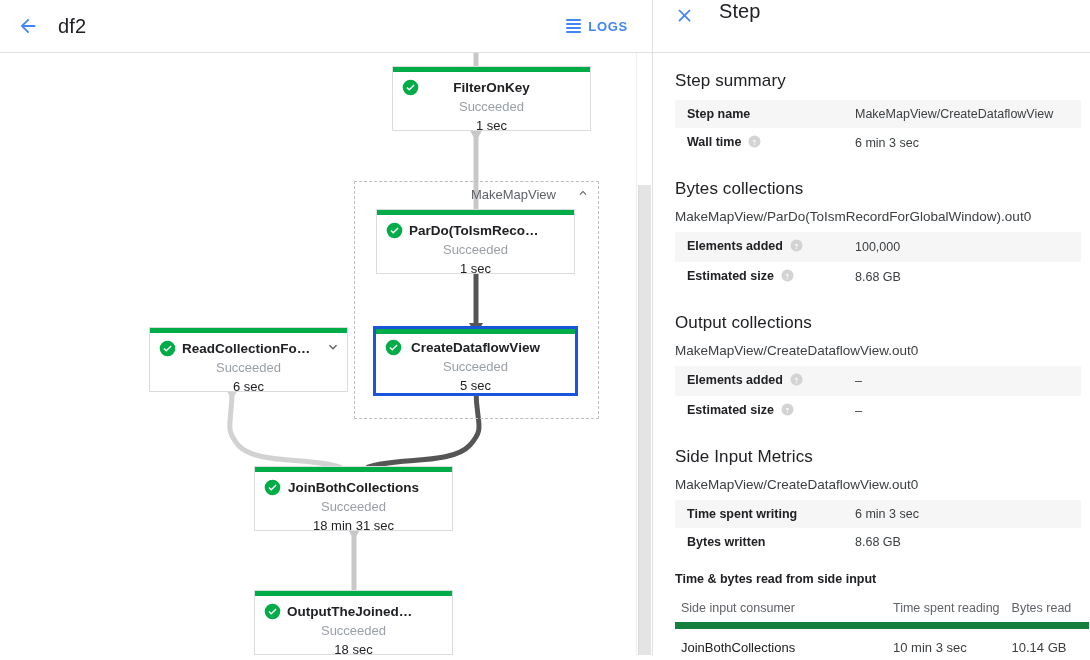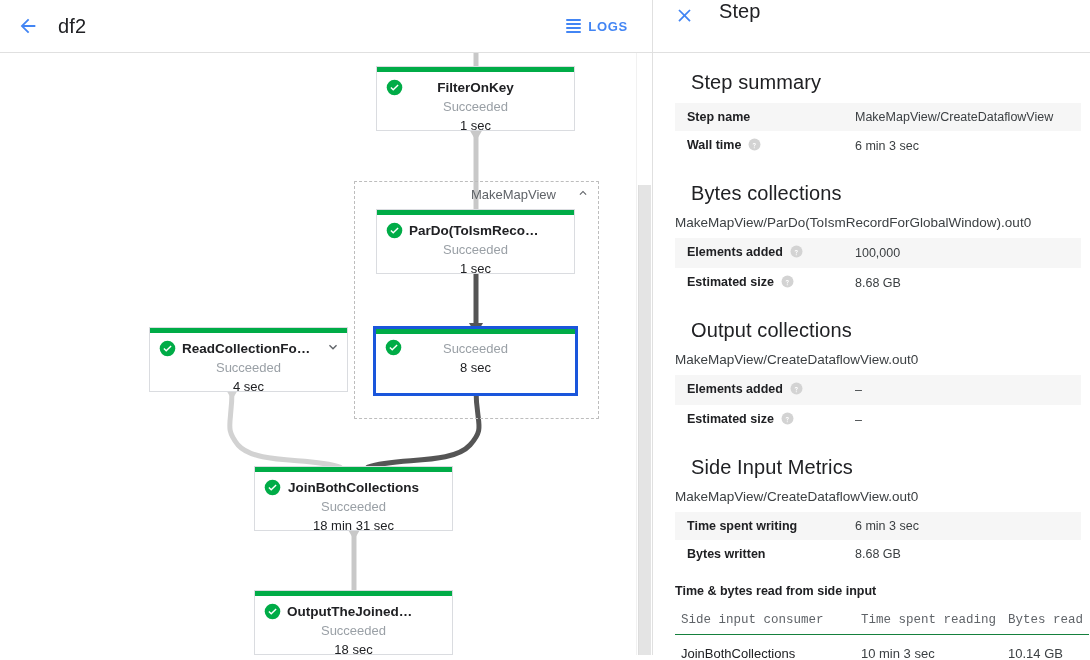--- a/index.html
+++ b/index.html
@@ -160,22 +160,22 @@
   #details-title {
     font-size: 20px; color: #202124; font-weight: 400;
     margin-left: 18px; letter-spacing: .1px;
   }
   #details-body {
     padding: 18px 8px 0 22px;
     height: 607px;
     overflow: hidden;
   }
   .section-heading {
-    font-size: 20px; color: #202124; font-weight: 400;
-    margin: 0 0 9px 16px; letter-spacing: .1px;
+    font-size: 17px; color: #202124; font-weight: 400;
+    margin: 0 0 9px 0; letter-spacing: .1px;
   }
   .section-heading.spaced { margin-top: 21px; }
   .collection-name {
     font-size: 13.5px; color: #3c4043; font-weight: 400;
     margin-bottom: 6px; line-height: 18px;
   }
   .kv-table { width: 406px; border-collapse: collapse; margin-bottom: 2px; }
   .kv-table tr.shaded { background: #f6f6f6; }
   .kv-table td {
     padding: 6px 0 6px 12px;
@@ -191,23 +191,22 @@
   }
 
   .sub-heading {
     font-size: 12.5px; font-weight: bold; color: #202124;
     margin: 16px 0 12px 0;
   }
   .side-table { width: 414px; border-collapse: collapse; margin-top: 5px; }
   .side-table th {
     font-size: 12.5px; font-weight: 400; color: #5f6368;
     text-align: left; padding: 3px 6px 7px 6px;
-    border-bottom: 1px solid #15803d;
+    border-bottom: 7px solid #15803d;
     white-space: nowrap;
-    font-family: Liberation Mono, monospace;
   }
   .side-table th.num, .side-table td.num { text-align: left; }
   .side-table td {
     font-size: 13px; color: #3c4043; font-weight: 400;
     padding: 11px 6px 11px 6px;
     border-bottom: 1px solid #e0e0e0;
   }
   .side-table td.consumer { color: #202124; }
   .side-table th:nth-child(1), .side-table td:nth-child(1) { width: 212px; }
   .side-table th:nth-child(2), .side-table td:nth-child(2) { width: 118px; }
@@ -266,21 +265,21 @@
         <div class="group-label">
           <span>MakeMapView</span>
           <span class="group-chevron">
             <svg width="14" height="14" viewBox="0 0 24 24" aria-hidden="true">
               <path d="M7.41 15.41L12 10.83l4.59 4.58L18 14l-6-6-6 6z" fill="#5f6368"></path>
             </svg>
           </span>
         </div>
       </div>
 
-      <div class="node" style="left:376px; top:13px; width:199px; height:65px;">
+      <div class="node" style="left:392px; top:13px; width:199px; height:65px;">
         <div class="node-topbar"></div>
         <div class="node-body">
           <span class="status-icon">
             <svg width="17" height="17" viewBox="0 0 24 24" aria-hidden="true">
               <circle cx="12" cy="12" r="11" fill="#00ac47"></circle>
               <path d="M10.2 16.6l-4-4 1.4-1.4 2.6 2.6 6.2-6.2 1.4 1.4z" fill="#ffffff"></path>
             </svg>
           </span>
           <div class="node-title">FilterOnKey</div>
           <div class="node-status">Succeeded</div>
@@ -305,37 +304,38 @@
 
       <div class="node selected" style="left:373px; top:273px; width:205px; height:70px;">
         <div class="node-topbar"></div>
         <div class="node-body">
           <span class="status-icon">
             <svg width="17" height="17" viewBox="0 0 24 24" aria-hidden="true">
               <circle cx="12" cy="12" r="11" fill="#00ac47"></circle>
               <path d="M10.2 16.6l-4-4 1.4-1.4 2.6 2.6 6.2-6.2 1.4 1.4z" fill="#ffffff"></path>
             </svg>
           </span>
-          <div class="node-status">Succeeded</div>
-          <div class="node-time">8 sec</div>
+          <div class="node-title">CreateDataflowView</div>
+          <div class="node-status">Succeeded</div>
+          <div class="node-time">5 sec</div>
         </div>
       </div>
 
       <div class="node" style="left:149px; top:274px; width:199px; height:65px;">
         <div class="node-topbar"></div>
         <div class="node-body">
           <span class="status-icon">
             <svg width="17" height="17" viewBox="0 0 24 24" aria-hidden="true">
               <circle cx="12" cy="12" r="11" fill="#00ac47"></circle>
               <path d="M10.2 16.6l-4-4 1.4-1.4 2.6 2.6 6.2-6.2 1.4 1.4z" fill="#ffffff"></path>
             </svg>
           </span>
           <div class="node-title">ReadCollectionForJoin</div>
           <div class="node-status">Succeeded</div>
-          <div class="node-time">4 sec</div>
+          <div class="node-time">6 sec</div>
           <span class="node-expand">
             <svg width="16" height="16" viewBox="0 0 24 24" aria-hidden="true">
               <path d="M7.41 8.59L12 13.17l4.59-4.58L18 10l-6 6-6-6z" fill="#5f6368"></path>
             </svg>
           </span>
         </div>
       </div>
 
       <div class="node" style="left:254px; top:413px; width:199px; height:65px;">
         <div class="node-topbar"></div>

